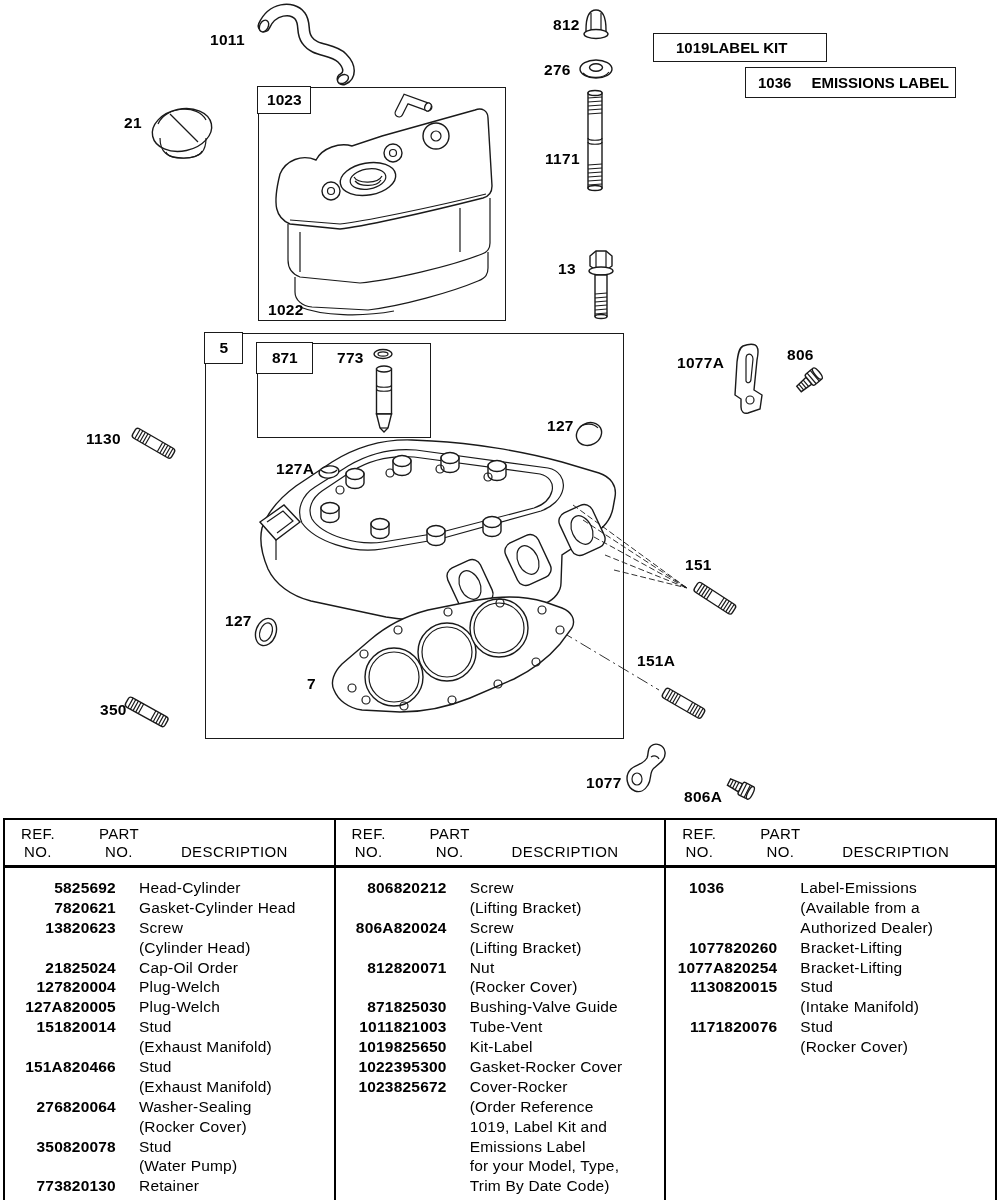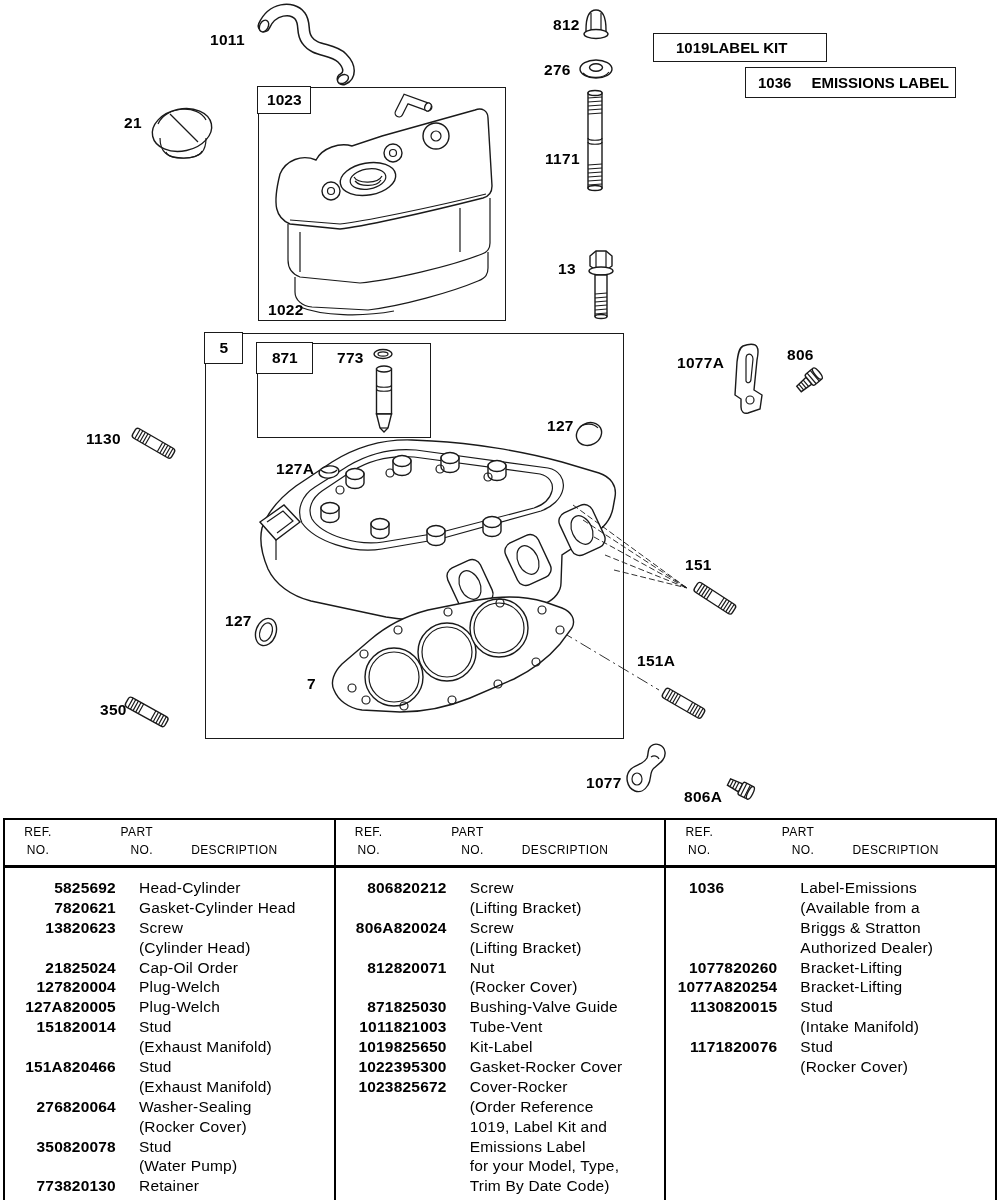--- a/index.html
+++ b/index.html
@@ -20,23 +20,23 @@
   .refbox{position:absolute;border:1.8px solid #1a1a1a;background:#fff;display:flex;align-items:center;
           font-weight:bold;font-size:15px;white-space:nowrap}
   .refbox-kit{left:653px;top:33px;width:172px;height:27px}
   .refbox-kit .r{margin-left:22px}.refbox-kit .t{}
   .refbox-emi{left:745px;top:67px;width:209px;height:29px}
   .refbox-emi .r{margin-left:12px}.refbox-emi .t{margin-left:20px}
   .ptable{position:absolute;left:3px;top:818px;width:990px;height:388px;border:2px solid #000;display:flex}
   .pcol{flex:1;border-left:2px solid #000;overflow:hidden}
   .pcol:first-child{border-left:none}
   .phead{height:40px;border-bottom:3px solid #000;padding-top:5px}
-  .hrow{display:flex;height:18px;font-size:12px;letter-spacing:.4px}
+  .hrow{display:flex;height:18px;font-size:15px;letter-spacing:.4px}
   .phead .c-ref{width:66px;text-align:center;flex:none}
-  .phead .c-part{width:68px;margin-left:14px;text-align:right;flex:none}
+  .phead .c-part{width:68px;margin-left:14px;text-align:center;flex:none}
   .phead .c-desc{flex:1;text-align:center;margin-right:18px}
   .prows{padding-top:11px}
   .prow{display:flex;height:19.9px;font-size:15.5px;letter-spacing:.2px}
   .prow .c-ref{width:58px;text-align:right;flex:none;font-weight:bold}
   .prow .c-part{width:68px;flex:none;font-weight:bold}
   .prow .c-desc{flex:1;margin-left:8px;white-space:nowrap}
   .ln{fill:#fff;stroke:#1a1a1a;stroke-width:1.4}
   .lnf{fill:none;stroke:#1a1a1a;stroke-width:1.2}
   .tube-o{fill:none;stroke:#1a1a1a;stroke-width:13;stroke-linecap:round}
   .tube-i{fill:none;stroke:#fff;stroke-width:10;stroke-linecap:round}
@@ -521,25 +521,20 @@
           <span class="c-desc">Label-Emissions</span>
         </div>
         <div class="prow">
           <span class="c-ref"></span>
           <span class="c-part"></span>
           <span class="c-desc">(Available from a</span>
         </div>
         <div class="prow">
           <span class="c-ref"></span>
           <span class="c-part"></span>
-          <span class="c-desc">Briggs &amp; Stratton</span>
-        </div>
-        <div class="prow">
-          <span class="c-ref"></span>
-          <span class="c-part"></span>
           <span class="c-desc">Authorized Dealer)</span>
         </div>
         <div class="prow">
           <span class="c-ref">1077</span>
           <span class="c-part">820260</span>
           <span class="c-desc">Bracket-Lifting</span>
         </div>
         <div class="prow">
           <span class="c-ref">1077A</span>
           <span class="c-part">820254</span>

